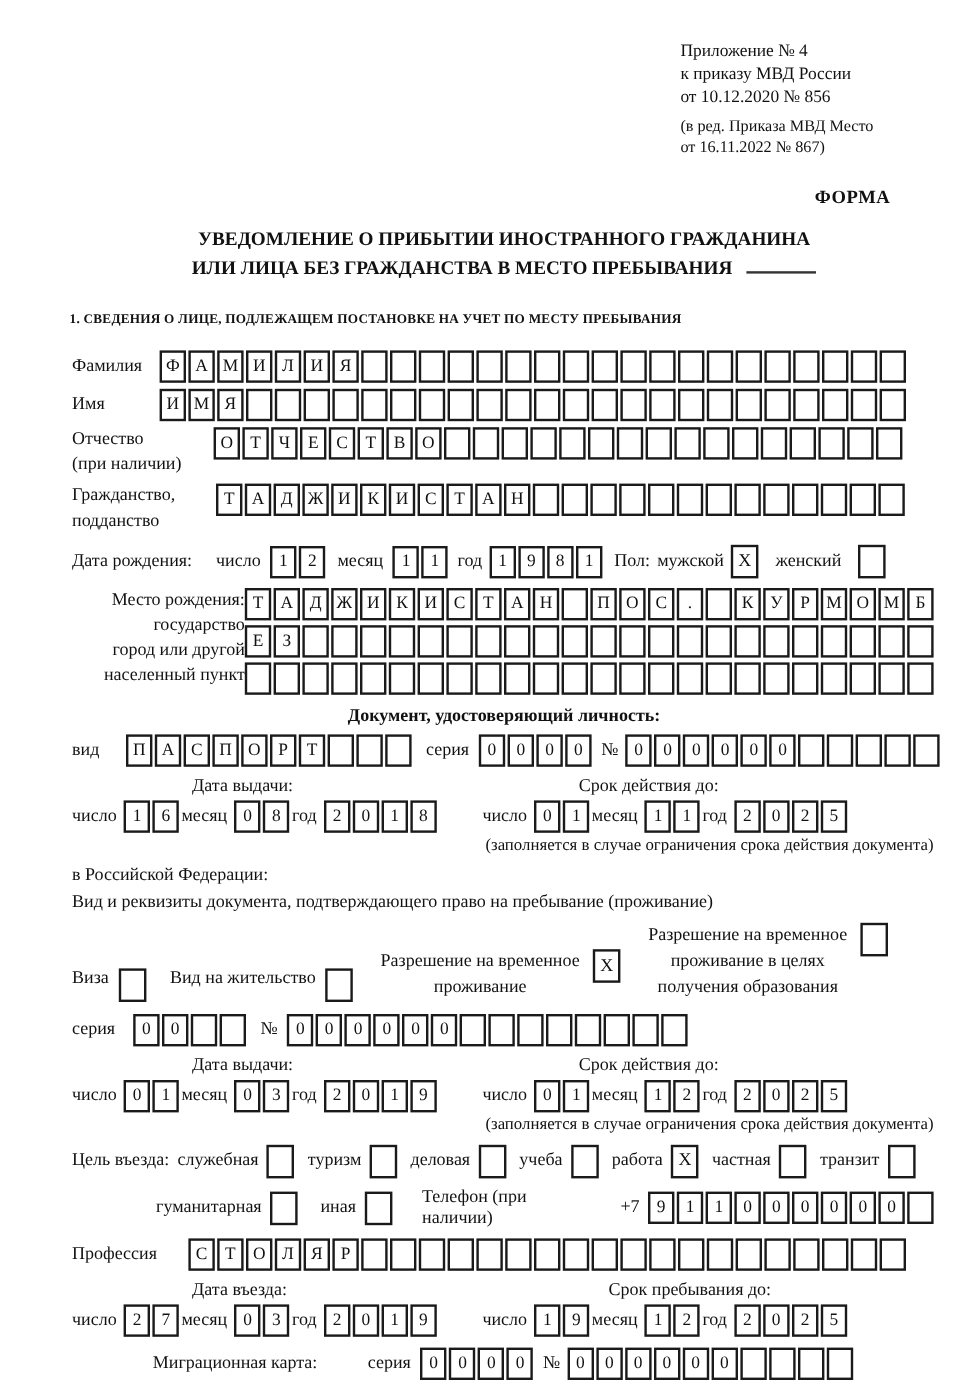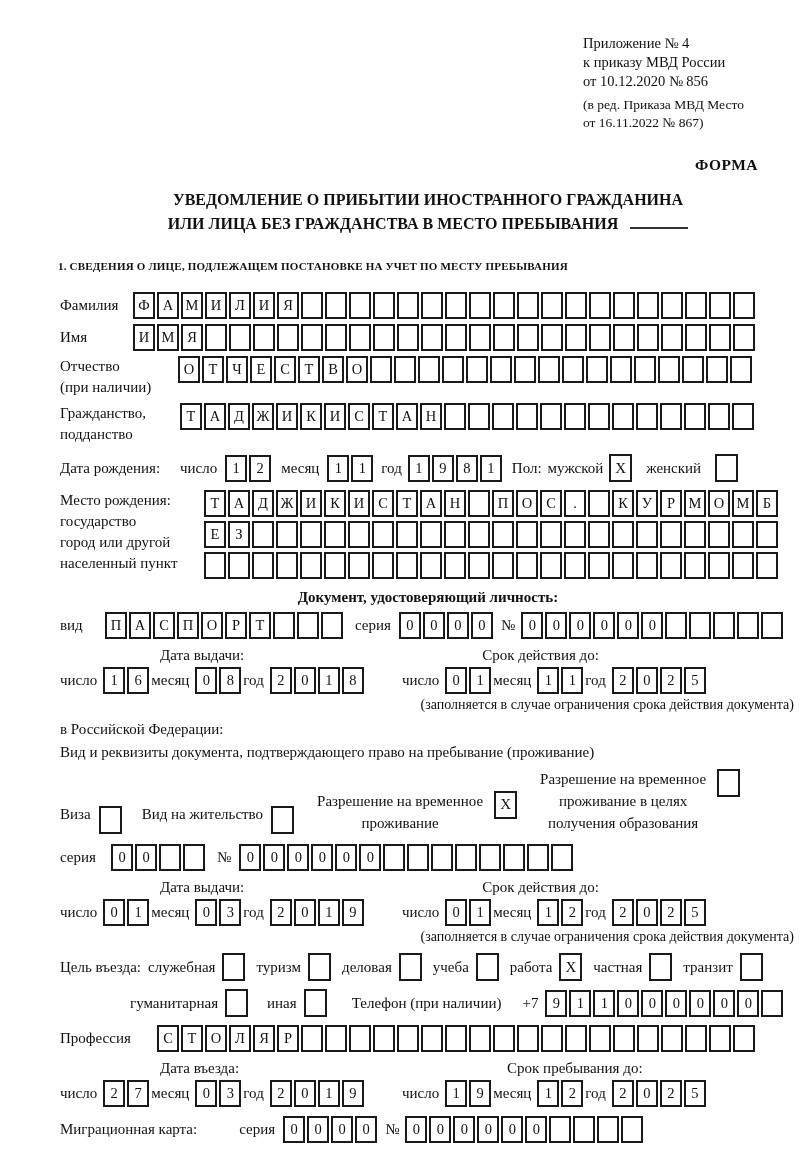--- a/index.html
+++ b/index.html
@@ -1,18 +1,18 @@
 <!DOCTYPE html>
 <html><head>
 <meta charset="utf-8">
 <style>
   html,body{margin:0;padding:0;background:#fff;}
   body{width:800px;height:1163px;overflow:hidden;color:#111;
        font-family:"Liberation Serif","DejaVu Serif",serif;font-size:15px;}
-  .page{box-sizing:border-box;width:800px;height:874px;padding:34px 4px 0 60px;}
+  .page{box-sizing:border-box;width:800px;height:874px;padding:34px 20px 0 60px;}
 
   
   .hdr{width:205px;margin-left:auto;margin-right:8px;line-height:1.32;font-size:14.5px;}
   .hdr .sub{font-size:13.5px;margin-top:5px;}
   .forma{text-align:right;font-weight:bold;font-size:15.5px;margin:24px 38px 0 0;letter-spacing:.5px;}
 
   .title{text-align:center;font-weight:bold;font-size:16px;line-height:1.5;margin-top:14px;}
   .blank{display:inline-block;width:58px;border-bottom:2.5px solid #333;height:.9em;margin-left:12px;}
   .sec{font-weight:bold;font-size:11px;margin:24px 0 20px -2px;letter-spacing:.2px;white-space:nowrap;}
 
@@ -223,21 +223,21 @@
         <span class="cell">8</span>
         <span class="cell">1</span>
       </span>
     <span class="lbl g8">Пол:</span>
     <span class="lbl g6">мужской</span>
     <span class="check g6">X</span>
     <span class="lbl g14">женский</span>
     <span class="check g14"></span>
   </div>
 
-  <div class="frow top" style="margin-top:8px;">
+  <div class="frow top" style="margin-top:8px;text-align:right;">
     <span class="lblcol w144">
       <div>Место рождения:</div>
       <div>государство</div>
       <div>город или другой</div>
       <div>населенный пункт</div>
     </span>
     <span class="cellrows">
       <span class="cells">
           <span class="cell">Т</span>
           <span class="cell">А</span>
@@ -601,21 +601,21 @@
       <span class="dlbl g6">год</span>
       <span class="cells">
           <span class="cell">2</span>
           <span class="cell">0</span>
           <span class="cell">2</span>
           <span class="cell">5</span>
         </span>
     </span>
   </div>
 
-  <div class="frow" style="margin-top:9px;">
+  <div class="frow" style="margin-top:9px;justify-content:center;">
     <span class="lbl">Миграционная карта:</span>
     <span class="lbl" style="margin-left:42px;">серия</span>
     <span class="cells g8">
         <span class="cell">0</span>
         <span class="cell">0</span>
         <span class="cell">0</span>
         <span class="cell">0</span>
       </span>
     <span class="lbl g6">№</span>
     <span class="cells g6">

